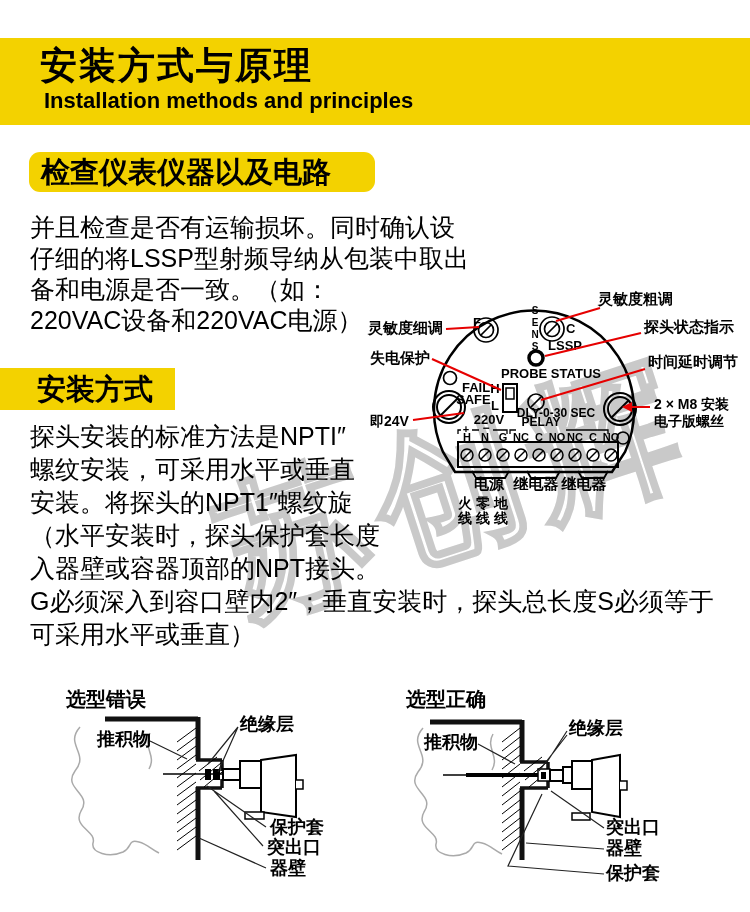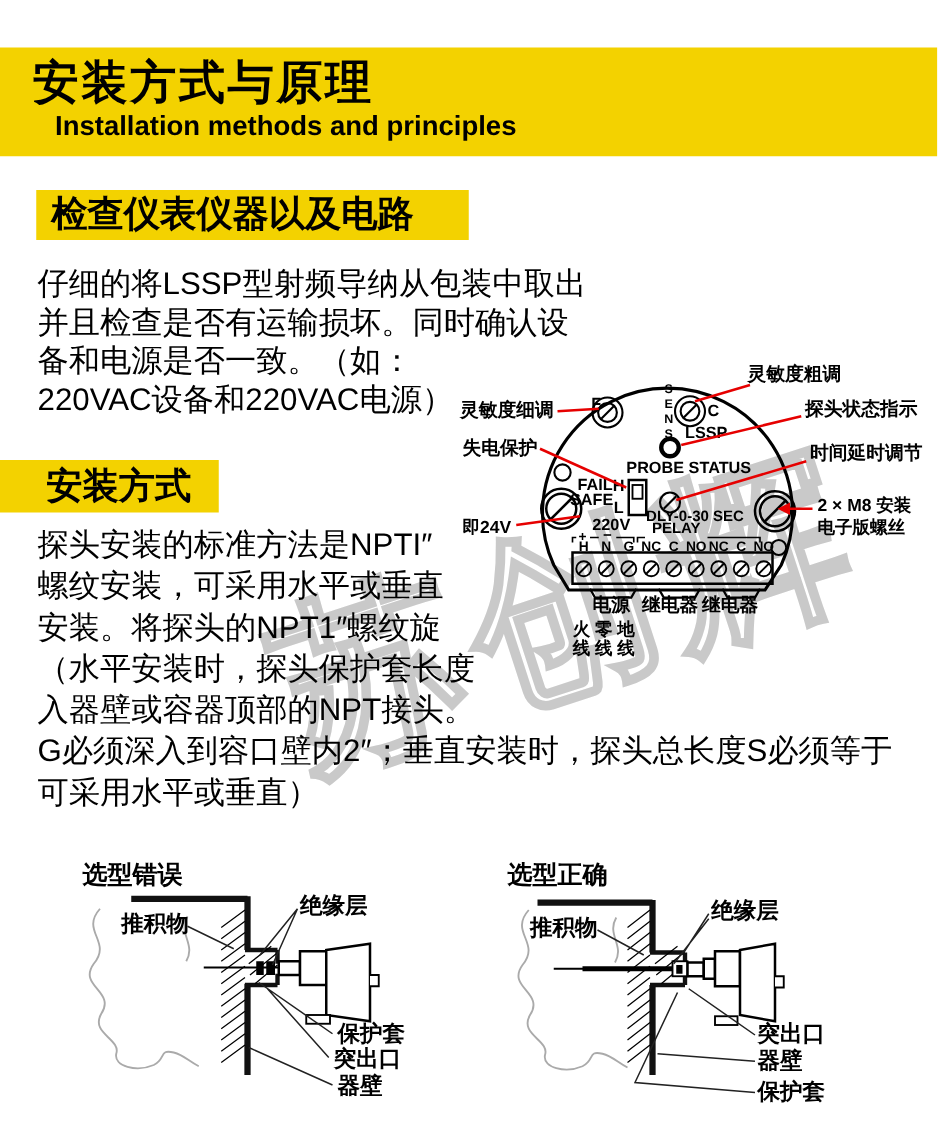--- a/index.html
+++ b/index.html
@@ -1,24 +1,24 @@
 <!DOCTYPE html>
 <html><head>
 <meta charset="utf-8">
 <style>
   html,body{margin:0;padding:0;background:#fff;}
   .page{position:relative;width:750px;height:912px;background:#ffffff;overflow:hidden;
         font-family:"Liberation Sans",sans-serif;color:#000;}
   
   .header{position:absolute;left:0;top:38px;width:750px;height:87px;background:#f3d200;}
-  .h-zh{padding:6px 0 0 26px;font-size:37px;font-weight:bold;letter-spacing:2px;line-height:44px;}
+  .h-zh{padding:6px 0 0 40px;font-size:37px;font-weight:bold;letter-spacing:2px;line-height:44px;}
   .h-en{padding:0 0 0 44px;font-size:22px;font-weight:bold;line-height:26px;}
   
   .sec-box{position:absolute;background:#f3d200;font-weight:bold;font-size:29px;white-space:nowrap;}
-  .sec1{left:29px;top:152px;width:334px;height:40px;line-height:40px;padding-left:12px;}
+  .sec1{left:29px;top:152px;width:334px;height:40px;line-height:40px;padding-left:12px;border-radius:11px;}
   .sec2{left:0;top:368px;width:138px;height:42px;line-height:42px;padding-left:37px;}
   
   .para{position:absolute;left:30px;}
   .para1{top:212px;font-size:25px;line-height:31px;}
   .para2{top:420px;font-size:25px;line-height:33px;}
   .pline{white-space:nowrap;}
   
   .watermark{position:absolute;left:215px;top:390px;z-index:0;font-size:150px;font-weight:bold;
              letter-spacing:10px;white-space:nowrap;color:transparent;
              -webkit-text-stroke:3px #c9c9c9;transform:rotate(-18deg);transform-origin:50% 50%;}
@@ -42,22 +42,22 @@
 
   <div class="header">
     <div class="h-zh">安装方式与原理</div>
     <div class="h-en">Installation methods and principles</div>
   </div>
 
   <div class="watermark">苏创辉</div>
 
   <div class="sec-box sec1">检查仪表仪器以及电路</div>
   <div class="para para1">
+    <div class="pline">并且检查是否有运输损坏。同时确认设</div>
     <div class="pline">仔细的将LSSP型射频导纳从包装中取出</div>
-    <div class="pline">并且检查是否有运输损坏。同时确认设</div>
     <div class="pline">备和电源是否一致。（如：</div>
     <div class="pline">220VAC设备和220VAC电源）</div>
   </div>
 
   <div class="sec-box sec2">安装方式</div>
   <div class="para para2">
     <div class="pline">探头安装的标准方法是NPTI″</div>
     <div class="pline">螺纹安装，可采用水平或垂直</div>
     <div class="pline">安装。将探头的NPT1″螺纹旋</div>
     <div class="pline">（水平安装时，探头保护套长度</div>

